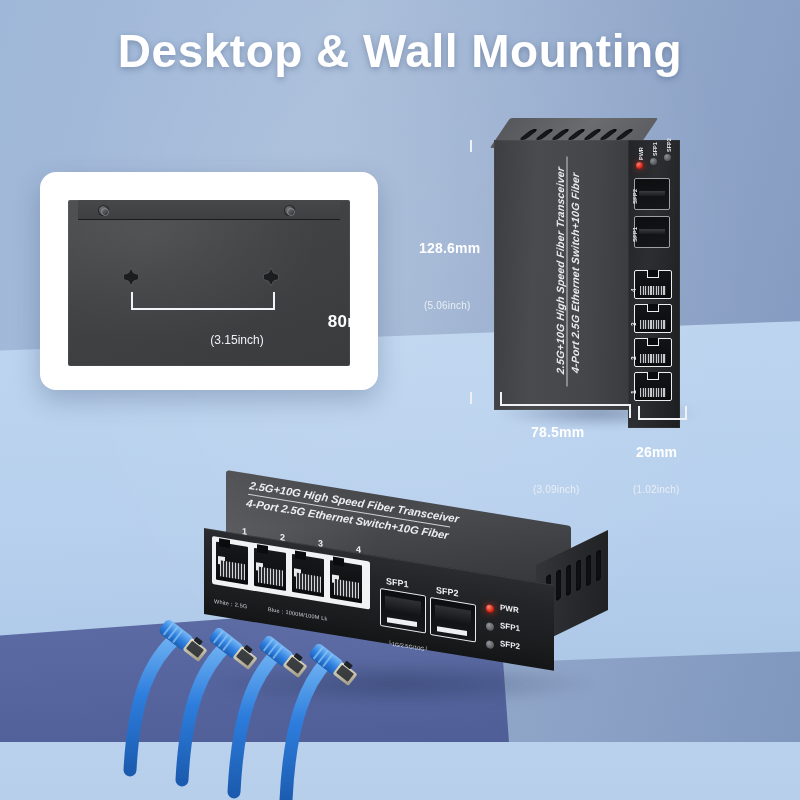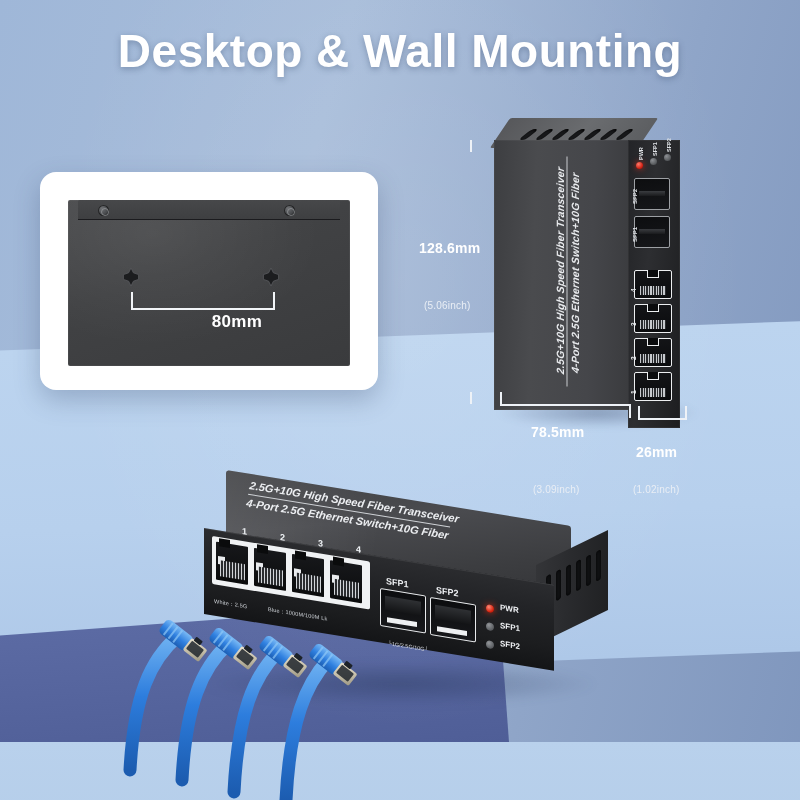--- a/index.html
+++ b/index.html
@@ -79,21 +79,21 @@
   }
   .keyhole.l{left:52px;}
   .keyhole.r{left:192px;}
   .keyhole svg{display:block;}
   .dim-bracket{
     position:absolute;left:63px;top:92px;width:140px;height:16px;
     border-left:2px solid #f2f5f8;border-right:2px solid #f2f5f8;
     border-bottom:2px solid #f2f5f8;
   }
   .dim-80{
-    position:absolute;left:28px;top:112px;width:282px;text-align:center;
+    position:absolute;left:28px;top:112px;width:282px;text-align:right;
     color:#ffffff;font-size:17px;font-weight:bold;letter-spacing:.3px;
   }
   .dim-80-in{
     position:absolute;left:28px;top:133px;width:282px;text-align:center;
     color:#eef2f6;font-size:12px;
   }
 
   
   .vert{
     position:absolute;left:492px;top:118px;width:190px;height:300px;
@@ -297,20 +297,21 @@
         </svg>
       </div>
       <div class="keyhole r">
         <svg width="22" height="22" viewBox="0 0 22 22">
           <path d="M11 1 L13.4 5.8 L18.6 7.6 L18.6 12.4 L13.4 14.2 L11 19 L8.6 14.2 L3.4 12.4 L3.4 7.6 L8.6 5.8 Z" fill="#1c1d1f" stroke="#5a5c5f" stroke-width="0.8"></path>
         </svg>
       </div>
 
       <div class="dim-bracket"></div>
       <div class="dim-80">80mm</div>
+      <div class="dim-80-in">(3.15inch)</div>
     </div>
   </div>
 
   <div class="vert-shadow"></div>
 
   <div class="vert">
     <div class="vert-top">
       <div class="vent-top" style="left:26px"></div>
       <div class="vent-top" style="left:42px"></div>
       <div class="vent-top" style="left:58px"></div>

